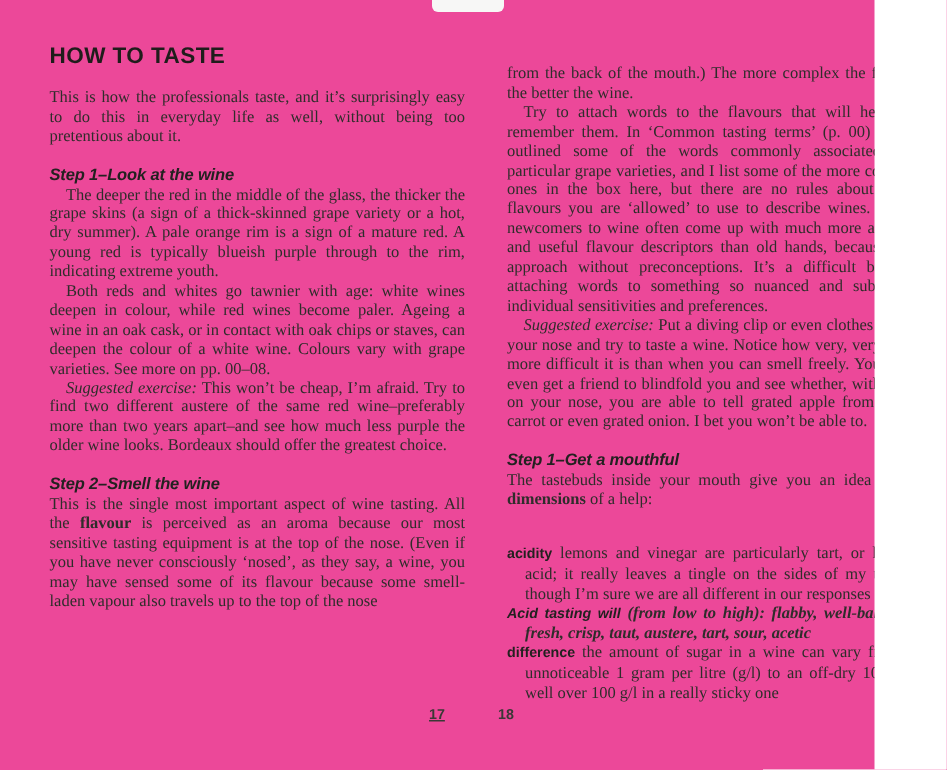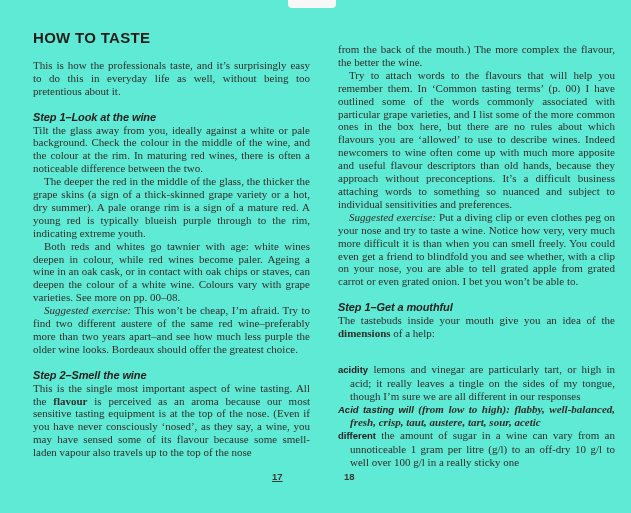--- a/index.html
+++ b/index.html
@@ -1,19 +1,19 @@
 <!DOCTYPE html>
 <html><head>
 <meta charset="utf-8">
 <style>
   html,body { margin:0; padding:0; background:#ffffff; }
   .spread {
     position:relative;
-    width:631px; height:513px;
-    background:#5eead4;
+    width:583px; height:513px;
+    background:#ec4899;
     font-family:"Liberation Serif", serif;
     color:#2f2d2b;
     overflow:hidden;
   }
   .artifact {
     position:absolute; left:288px; top:0; width:48px; height:8px;
     background:#f7f7f6; border-radius:0 0 4px 4px;
   }
   .col { position:absolute; width:277px; }
   .col-left  { left:33px;  top:30px; }
@@ -61,53 +61,52 @@
   }
   .term-label.italic { font-style:italic; }
   .def-italic { font-style:italic;font-weight:bold; }
 
   .pagenum {
     position:absolute; top:471px;
     font-family:"Liberation Sans", sans-serif;
     font-weight:bold; font-size:9.5px;
     color:#3a3836;
   }
-  .pagenum-left  { left:272px;text-decoration:underline; }
-  .pagenum-right { left:344px; }
+  .pagenum-left  { left:286px;text-decoration:underline; }
+  .pagenum-right { left:332px; }
 </style>
 </head>
 <body>
 
 <div class="spread">
   <div class="artifact"></div>
 
   <section class="col col-left">
     <h1 class="book-title">HOW TO TASTE</h1>
     <p class="body">This is how the professionals taste, and it’s surprisingly easy to do this in everyday life as well, without being too pretentious about it.</p>
 
     <h2 class="step">Step 1–Look at the wine</h2>
-    <p class="body">Tilt the glass away from you, ideally against a white or pale background. Check the colour in the middle of the wine, and the colour at the rim. In maturing red wines, there is often a noticeable difference between the two.</p>
     <p class="body indent">The deeper the red in the middle of the glass, the thicker the grape skins (a sign of a thick-skinned grape variety or a hot, dry summer). A pale orange rim is a sign of a mature red. A young red is typically blueish purple through to the rim, indicating extreme youth.</p>
     <p class="body indent">Both reds and whites go tawnier with age: white wines deepen in colour, while red wines become paler. Ageing a wine in an oak cask, or in contact with oak chips or staves, can deepen the colour of a white wine. Colours vary with grape varieties. See more on pp. 00–08.</p>
     <p class="body indent"><span class="lead-italic">Suggested exercise:</span><span> This won’t be cheap, I’m afraid. Try to find two different austere of the same red wine–preferably more than two years apart–and see how much less purple the older wine looks. Bordeaux should offer the greatest choice.</span></p>
 
     <h2 class="step">Step 2–Smell the wine</h2>
     <p class="body"><span>This is the single most important aspect of wine tasting. All the </span><span class="bold">flavour</span><span> is perceived as an aroma because our most sensitive tasting equipment is at the top of the nose. (Even if you have never consciously ‘nosed’, as they say, a wine, you may have sensed some of its flavour because some smell-laden vapour also travels up to the top of the nose</span></p>
   </section>
 
   <section class="col col-right">
     <p class="body">from the back of the mouth.) The more complex the flavour, the better the wine.</p>
     <p class="body indent">Try to attach words to the flavours that will help you remember them. In ‘Common tasting terms’ (p. 00) I have outlined some of the words commonly associated with particular grape varieties, and I list some of the more common ones in the box here, but there are no rules about which flavours you are ‘allowed’ to use to describe wines. Indeed newcomers to wine often come up with much more apposite and useful flavour descriptors than old hands, because they approach without preconceptions. It’s a difficult business attaching words to something so nuanced and subject to individual sensitivities and preferences.</p>
     <p class="body indent"><span class="lead-italic">Suggested exercise:</span><span> Put a diving clip or even clothes peg on your nose and try to taste a wine. Notice how very, very much more difficult it is than when you can smell freely. You could even get a friend to blindfold you and see whether, with a clip on your nose, you are able to tell grated apple from grated carrot or even grated onion. I bet you won’t be able to.</span></p>
 
     <h2 class="step">Step 1–Get a mouthful</h2>
     <p class="body"><span>The tastebuds inside your mouth give you an idea of the </span><span class="bold">dimensions</span><span> of a help:</span></p>
 
     <div class="terms">
       <p class="term-item"><span class="term-label">acidity</span><span> lemons and vinegar are particularly tart, or high in acid; it really leaves a tingle on the sides of my tongue, though I’m sure we are all different in our responses</span></p>
       <p class="term-item"><span class="term-label italic">Acid tasting will</span><span class="def-italic"> (from low to high): flabby, well-balanced, fresh, crisp, taut, austere, tart, sour, acetic</span></p>
-      <p class="term-item"><span class="term-label">different</span><span> the amount of sugar in a wine can vary from an unnoticeable 1 gram per litre (g/l) to an off-dry 10 g/l to well over 100 g/l in a really sticky one</span></p>
+      <p class="term-item"><span class="term-label">difference</span><span> the amount of sugar in a wine can vary from an unnoticeable 1 gram per litre (g/l) to an off-dry 10 g/l to well over 100 g/l in a really sticky one</span></p>
     </div>
   </section>
 
   <div class="pagenum pagenum-left">17</div>
   <div class="pagenum pagenum-right">18</div>
 </div>
 
 </body></html>

